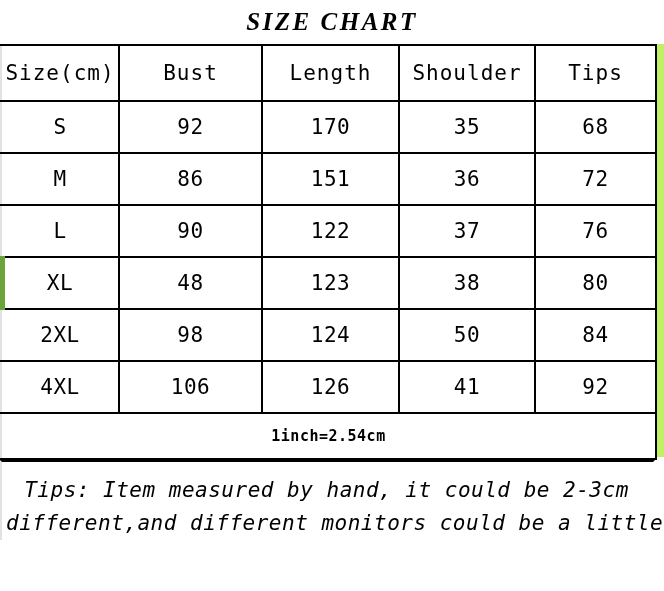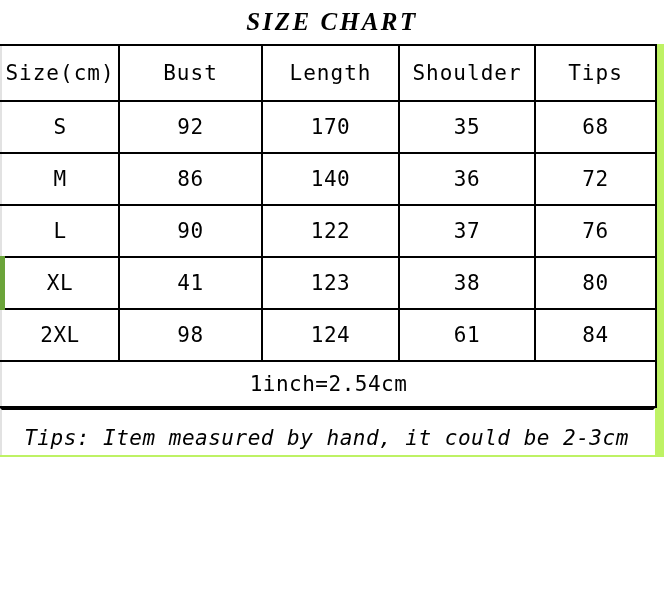--- a/index.html
+++ b/index.html
@@ -94,22 +94,23 @@
     position: absolute;
     left: -2px;
     top: -2px;
     bottom: -2px;
     width: 5px;
     background: #6ba43a;
   }
 
   tr.conv-row td {
     height: 44px;
-    font-size: 21px;
+    font-size: 15px;
     letter-spacing: 0.5px;
+    font-weight: bold;
   }
 
   
   .tips-block {
     width: 655px;
     box-sizing: border-box;
     border-top: 2px solid #000000;
     border-left: 2px solid #e2e2e2;
     border-right: 2px solid #ffffff;
     padding: 12px 6px 0 4px;
@@ -156,55 +157,63 @@
         <td class="size-cell">S</td>
         <td>92</td>
         <td>170</td>
         <td>35</td>
         <td>68</td>
       </tr>
 
       <tr class="data-row">
         <td class="size-cell">M</td>
         <td>86</td>
-        <td>140</td>
+        <td>151</td>
         <td>36</td>
         <td>72</td>
       </tr>
 
       <tr class="data-row">
         <td class="size-cell">L</td>
         <td>90</td>
         <td>122</td>
         <td>37</td>
         <td>76</td>
       </tr>
 
       <tr class="data-row is-highlighted">
         <td class="size-cell">XL<span class="row-accent"></span></td>
-        <td>41</td>
+        <td>48</td>
         <td>123</td>
         <td>38</td>
         <td>80</td>
       </tr>
 
       <tr class="data-row">
         <td class="size-cell">2XL</td>
         <td>98</td>
         <td>124</td>
-        <td>61</td>
+        <td>50</td>
         <td>84</td>
       </tr>
 
 
+      <tr class="data-row">
+        <td class="size-cell">4XL</td>
+        <td>106</td>
+        <td>126</td>
+        <td>41</td>
+        <td>92</td>
+      </tr>
 
       <tr class="conv-row">
         <td colspan="5">1inch=2.54cm</td>
       </tr>
     </tbody>
   </table>
 
   <div class="tips-block">
     <div class="tips-line">Tips: Item measured by hand, it could be 2-3cm</div>
+    <div class="tips-line">different,and different monitors could be a little</div>
 
   </div>
 
 </div>
 
 </body></html>

